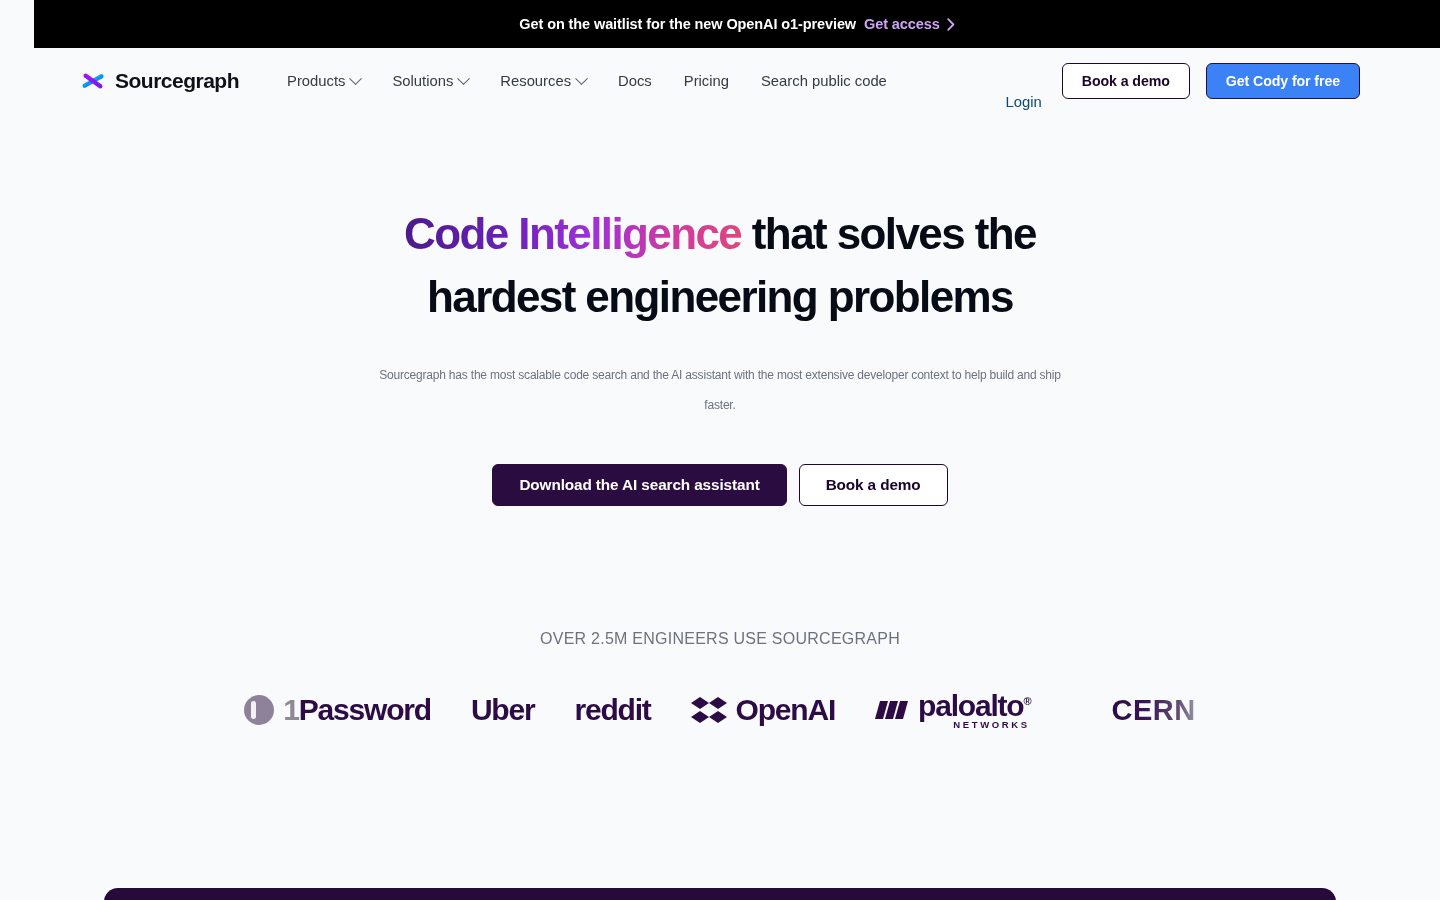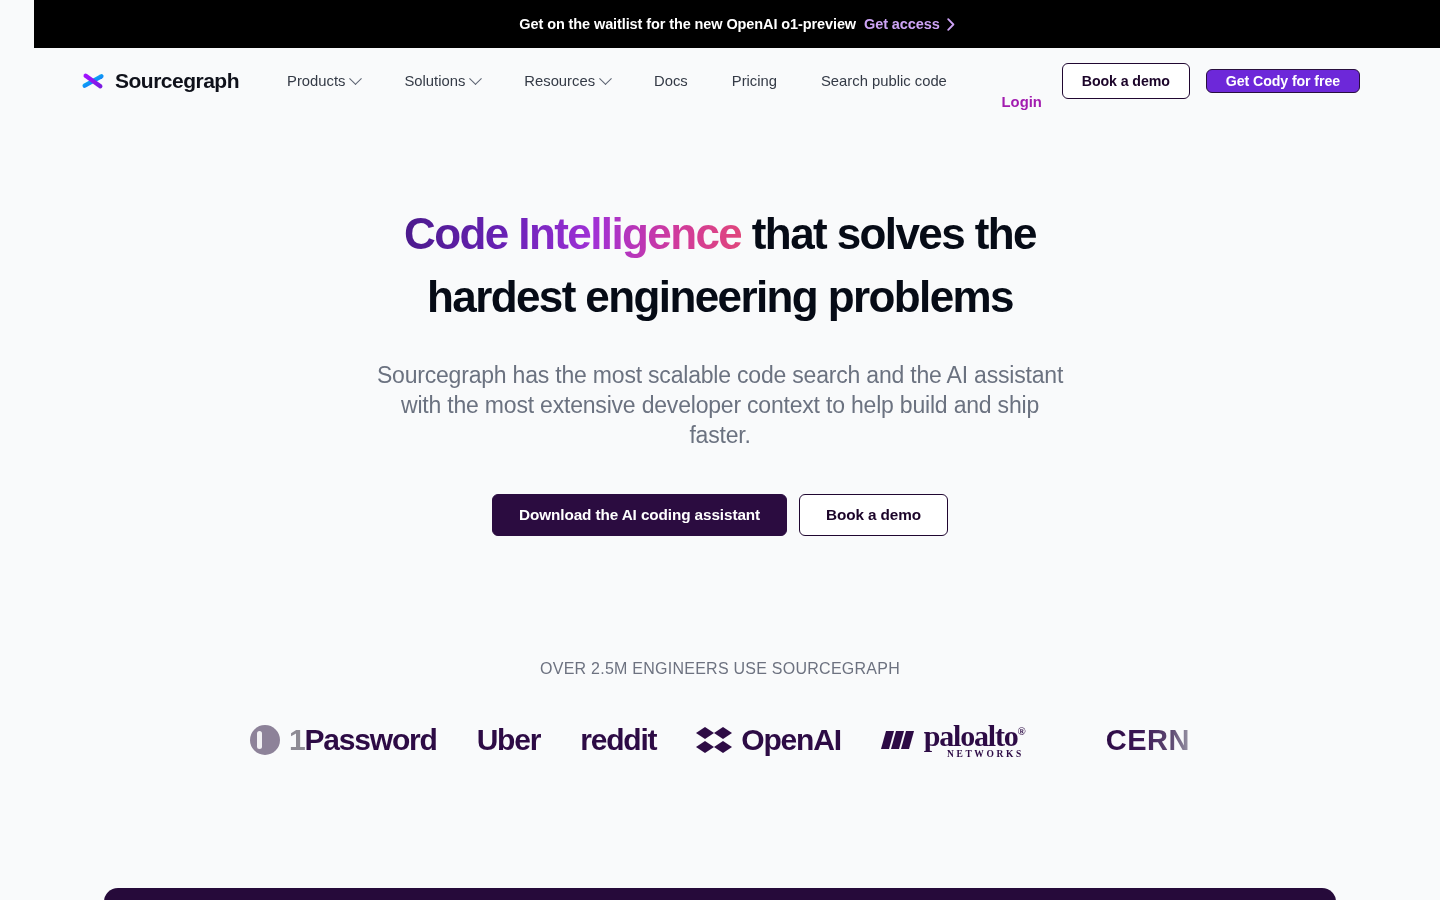--- a/index.html
+++ b/index.html
@@ -57,21 +57,21 @@
     text-decoration: none;
   }
   .brand-logo { width: 26px; height: 26px; display: block; flex: none; }
   .brand-name {
     font-size: 21px;
     font-weight: 700;
     color: #0f111a;
     letter-spacing: -0.5px;
   }
 
-  .nav { display: flex; gap: 16px; }
+  .nav { display: flex; gap: 4px; }
   .nav-item {
     display: inline-flex;
     align-items: center;
     gap: 6px;
     font-size: 14.8px;
     color: #343a46;
     padding: 6px 14px;
     text-decoration: none;
     white-space: nowrap;
     cursor: pointer;
@@ -85,23 +85,23 @@
   }
 
   .header-right {
     margin-left: auto;
     display: flex;
     align-items: center;
     gap: 16px;
   }
   .login-link {
     font-size: 14.8px;
-    color: #a21caf;
+    color: #0c4a6e;
     text-decoration: none;
-    font-weight: 700;
+    font-weight: 400;
     padding: 6px 4px;
     margin-top: 42px;
   }
   .btn {
     font-family: "Liberation Sans", sans-serif;
     font-size: 14.2px;
     font-weight: 700;
     border-radius: 6px;
     cursor: pointer;
     white-space: nowrap;
@@ -111,23 +111,23 @@
     letter-spacing: -0.1px;
   }
   .btn-outline {
     height: 36px;
     padding: 0 19px;
     background: #ffffff;
     border: 1.4px solid #200731;
     color: #1b0429;
   }
   .btn-solid {
-    height: 24px;
+    height: 36px;
     padding: 0 19px;
-    background: #6d28d9;
+    background: #3b82f6;
     border: 1.4px solid #290f3e;
     color: #ffffff;
   }
 
   
   .hero {
     text-align: center;
     padding-top: 88px;
   }
   .hero-title {
@@ -142,21 +142,21 @@
   .grad {
     background: linear-gradient(90deg, #4b1a8c 0%, #6b22b8 32%, #a031d6 56%, #cf3a9e 80%, #e0467c 100%);
     -webkit-background-clip: text;
     background-clip: text;
     color: transparent;
     -webkit-text-fill-color: transparent;
   }
   .hero-sub {
     margin: 32px auto 0;
     max-width: 690px;
-    font-size: 23px;
+    font-size: 12px;
     line-height: 30px;
     color: #6b7280;
     letter-spacing: -0.2px;
   }
   .hero-ctas {
     margin-top: 44px;
     display: flex;
     align-items: center;
     justify-content: center;
     gap: 12px;
@@ -225,21 +225,21 @@
 
   
   .op-mark { width: 30px; height: 30px; border-radius: 50%; background: #8d8299; position: relative; flex: none; }
   .op-mark::after {
     content: ""; position: absolute; left: 7px; top: 6px;
     width: 5px; height: 18px; border-radius: 3px; background: #f2f1f4;
   }
   .op-1 { color: #8e8b94; }
 
   
-  .pa-stack { display: flex; flex-direction: column; align-items: flex-start; gap: 0; font-family: Liberation Serif, serif; }
+  .pa-stack { display: flex; flex-direction: column; align-items: flex-start; gap: 0; }
   .pa-sub {
     font-size: 9.5px; font-weight: 700; color: #2d0b45;
     letter-spacing: 2.6px; align-self: flex-end; margin-right: 2px; margin-top: -2px;
   }
   .pa-reg { font-size: 11px; vertical-align: super; letter-spacing: 0; }
 
   
   .cern {
     background: linear-gradient(90deg, #2d0b45 0%, #3a1654 40%, #5e4a72 78%, #9a97a6 100%);
     -webkit-background-clip: text; background-clip: text;
@@ -330,21 +330,21 @@
 </div>
 
 <section class="hero">
   <h1 class="hero-title">
     <span class="grad">Code Intelligence</span><span> that solves the hardest engineering problems</span>
   </h1>
 
   <p class="hero-sub">Sourcegraph has the most scalable code search and the AI assistant with the most extensive developer context to help build and ship faster.</p>
 
   <div class="hero-ctas">
-    <button class="btn cta-primary">Download the AI coding assistant</button>
+    <button class="btn cta-primary">Download the AI search assistant</button>
     <button class="btn cta-secondary">Book a demo</button>
   </div>
 </section>
 
 <section class="proof">
   <div class="proof-label">OVER 2.5M ENGINEERS USE SOURCEGRAPH</div>
 
   <div class="logo-strip">
 
     <div class="logo-cell">

